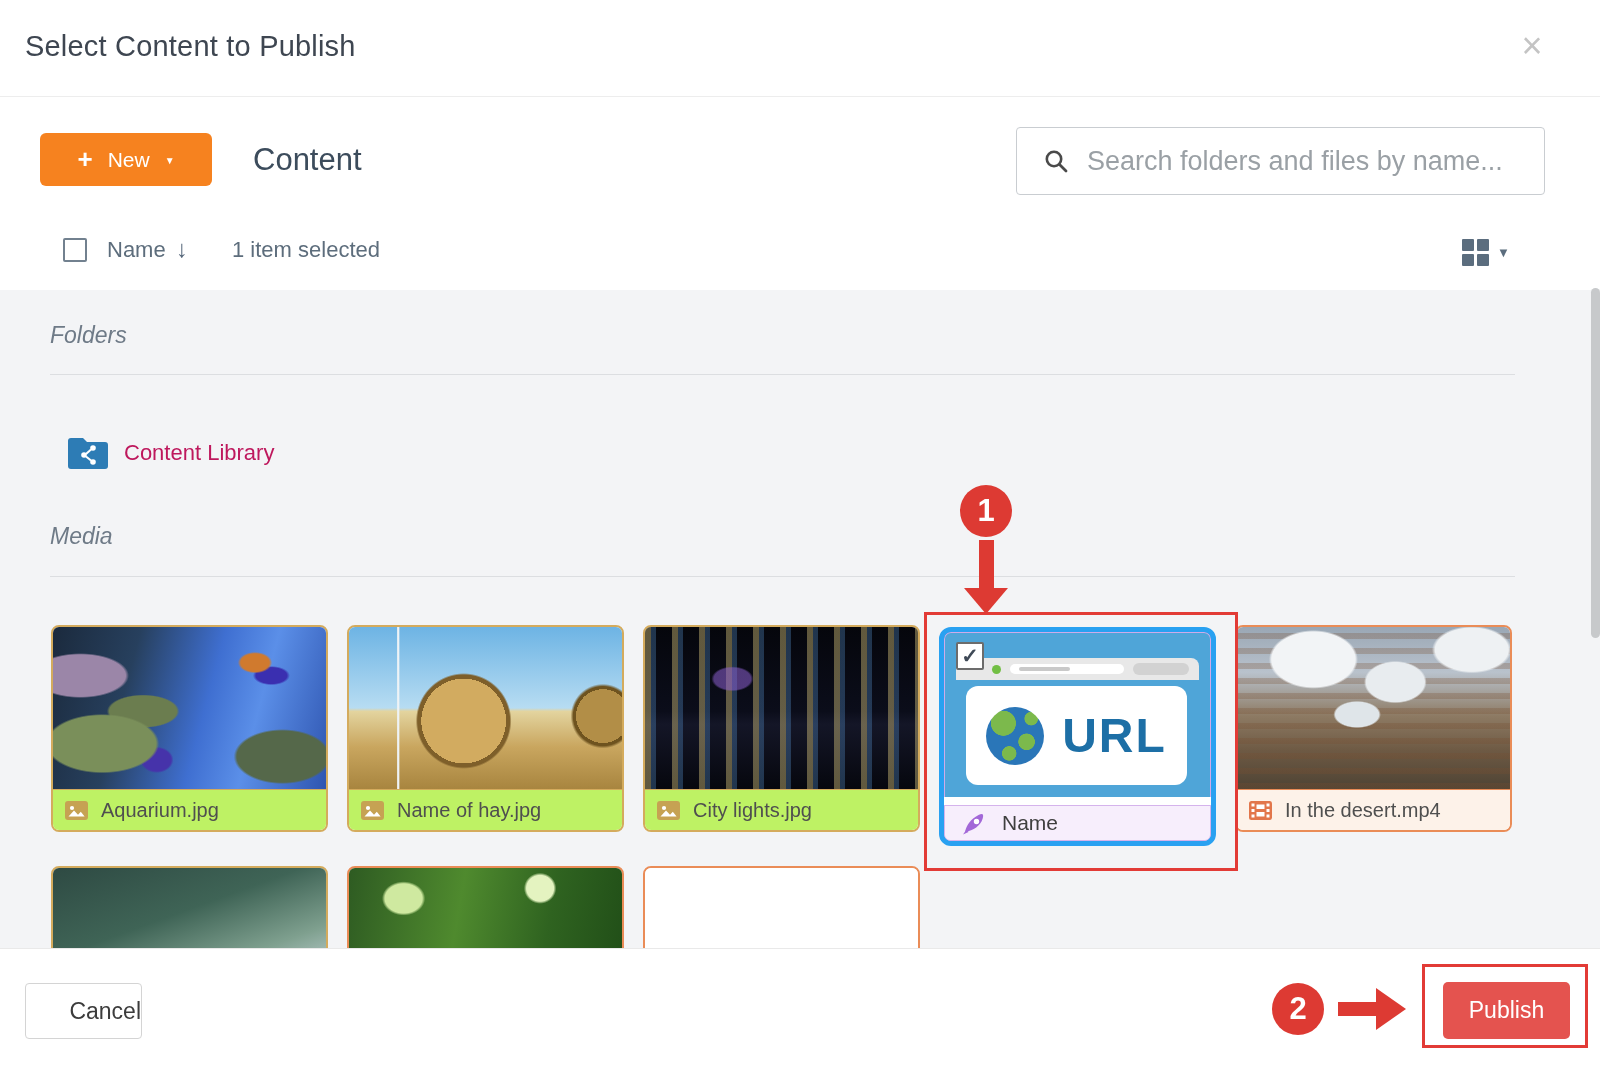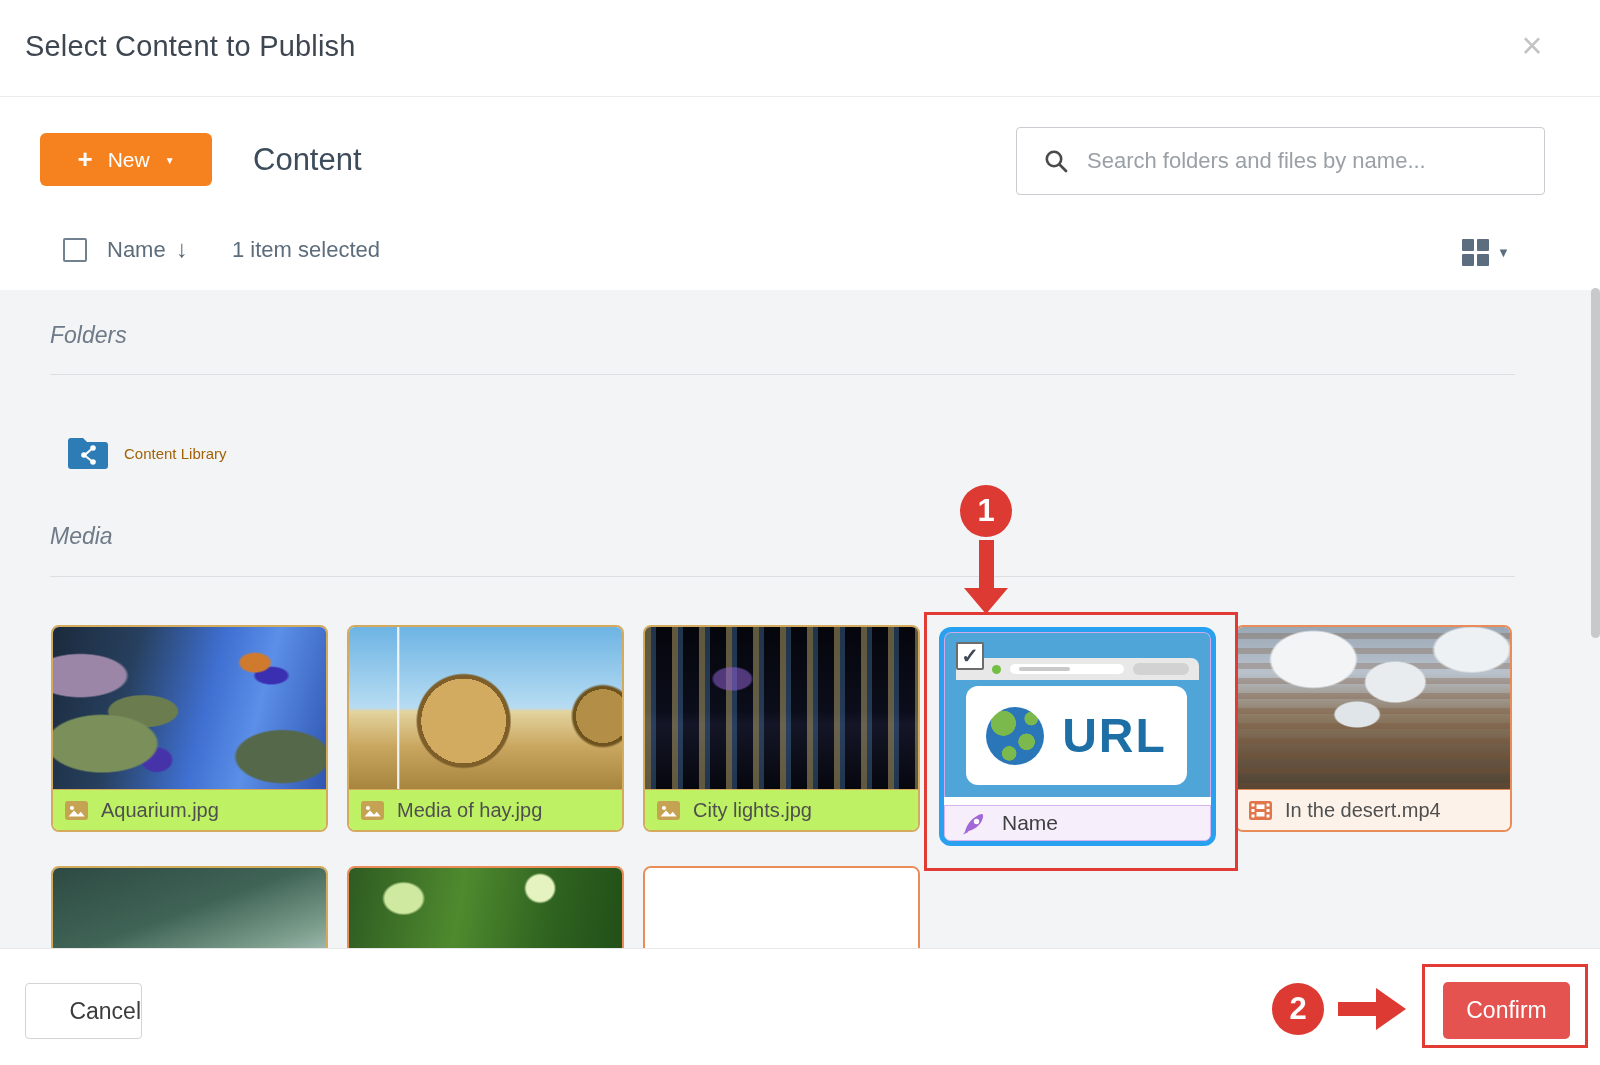--- a/index.html
+++ b/index.html
@@ -21,40 +21,40 @@
   .toolbar { position:absolute; left:0; top:98px; width:1600px; height:192px; background:#fff; }
   .btn-new { position:absolute; left:40px; top:35px; width:172px; height:53px; background:#f6821f; border:none; border-radius:6px;
              display:flex; align-items:center; justify-content:center; gap:15px; color:#fff; cursor:pointer; }
   .btn-new .plus { font-size:26px; font-weight:bold; line-height:1; margin-top:-2px; }
   .btn-new .lbl  { font-size:21px; }
   .btn-new .caret{ font-size:10px; margin-top:2px; }
   .content-heading { position:absolute; left:253px; top:44px; font-size:31px; color:#3c4c5c; }
   .searchbox { position:absolute; left:1016px; top:29px; width:529px; height:68px; background:#fff; border:1px solid #c9cdd1;
                border-radius:4px; display:flex; align-items:center; padding:0 20px 0 26px; gap:18px; }
   .searchbox svg { flex:0 0 auto; }
-  .searchbox input { flex:1; border:none; outline:none; font-size:22px; color:#444; font-family:"Liberation Sans",sans-serif; background:transparent; }
+  .searchbox input { flex:1; border:none; outline:none; font-size:27px; color:#444; font-family:"Liberation Sans",sans-serif; background:transparent; }
   .searchbox input::placeholder { color:#9aa0a5; }
 
   
   .chk { position:absolute; left:63px; top:140px; width:24px; height:24px; border:2px solid #72818f; border-radius:2px; background:#fff; cursor:pointer; }
   .sort-name { position:absolute; left:107px; top:139px; font-size:22px; color:#5d6d7c; cursor:pointer; }
   .sort-arrow { position:absolute; left:176px; top:137px; font-size:24px; font-weight:bold; color:#56677a; }
   .sel-status { position:absolute; left:232px; top:139px; font-size:22px; color:#5d6d7c; }
   .view-icon { position:absolute; left:1462px; top:141px; width:27px; height:27px; display:grid; grid-template-columns:12px 12px;
                grid-template-rows:12px 12px; gap:3px; cursor:pointer; }
   .view-icon i { background:#5b6d7e; border-radius:1px; }
   .view-caret { position:absolute; left:1497px; top:147px; font-size:13px; color:#5b6d7e; cursor:pointer; }
 
   
   .bodyarea { position:absolute; left:0; top:290px; width:1600px; height:658px; background:#f3f4f6; overflow:hidden; }
   .sect-label { position:absolute; left:50px; font-size:23px; color:#6e7a87;font-style:italic; }
   .divider { position:absolute; left:50px; width:1465px; height:1px; background:#dcdee1; }
 
   .folder-item { position:absolute; left:66px; top:144px; display:flex; align-items:center; gap:14px; cursor:pointer; }
-  .folder-item .fname { font-size:15px; color:#a16207;text-align:right; }
+  .folder-item .fname { font-size:22px; color:#be185d;text-align:right; }
 
   .tilerow { position:absolute; left:51px; width:1464px; display:flex; gap:19px; }
   .row1 { top:335px; }
   .row2 { top:576px; }
 
   .tile { width:277px; height:207px; border-radius:8px; background:#fff; overflow:hidden; display:flex; flex-direction:column; cursor:pointer; flex:0 0 auto; }
   .tile.gold   { border:2px solid #d4ab5d; }
   .tile.orange { border:2px solid #ea8c57; }
   .thumb { flex:1; }
   .tile-bar { height:41px; display:flex; align-items:center; gap:13px; padding:0 12px; }
@@ -227,21 +227,21 @@
       </div>
 
       <div class="tile gold">
         <div class="thumb art-hay"></div>
         <div class="tile-bar">
           <svg width="23" height="19" viewBox="0 0 23 19">
             <rect width="23" height="19" rx="3" fill="#c6a253"></rect>
             <circle cx="7" cy="7" r="2.1" fill="#fff"></circle>
             <path d="M3.5 15.5 l5.5-6 4 4.2 2.8-3 3.8 4.8 z" fill="#fff"></path>
           </svg>
-          <span class="tile-name">Media of hay.jpg</span>
+          <span class="tile-name">Name of hay.jpg</span>
         </div>
       </div>
 
       <div class="tile gold">
         <div class="thumb art-city"></div>
         <div class="tile-bar">
           <svg width="23" height="19" viewBox="0 0 23 19">
             <rect width="23" height="19" rx="3" fill="#c6a253"></rect>
             <circle cx="7" cy="7" r="2.1" fill="#fff"></circle>
             <path d="M3.5 15.5 l5.5-6 4 4.2 2.8-3 3.8 4.8 z" fill="#fff"></path>
@@ -306,21 +306,21 @@
         <div class="thumb art-storm"></div>
       </div>
     </div>
   </div>
 
   <div class="scroll-thumb"></div>
 
   <div class="ftr">
     <button class="btn-cancel">Cancel</button>
     <div class="confirm-wrap">
-      <button class="btn-confirm">Confirm</button>
+      <button class="btn-confirm">Publish</button>
     </div>
   </div>
 
   <div class="anno anno-circle c1">1</div>
   <div class="anno arrow1-shaft"></div>
   <div class="anno arrow1-head"></div>
   <div class="anno box1"></div>
   <div class="anno anno-circle c2">2</div>
   <div class="anno arrow2-shaft"></div>
   <div class="anno arrow2-head"></div>

